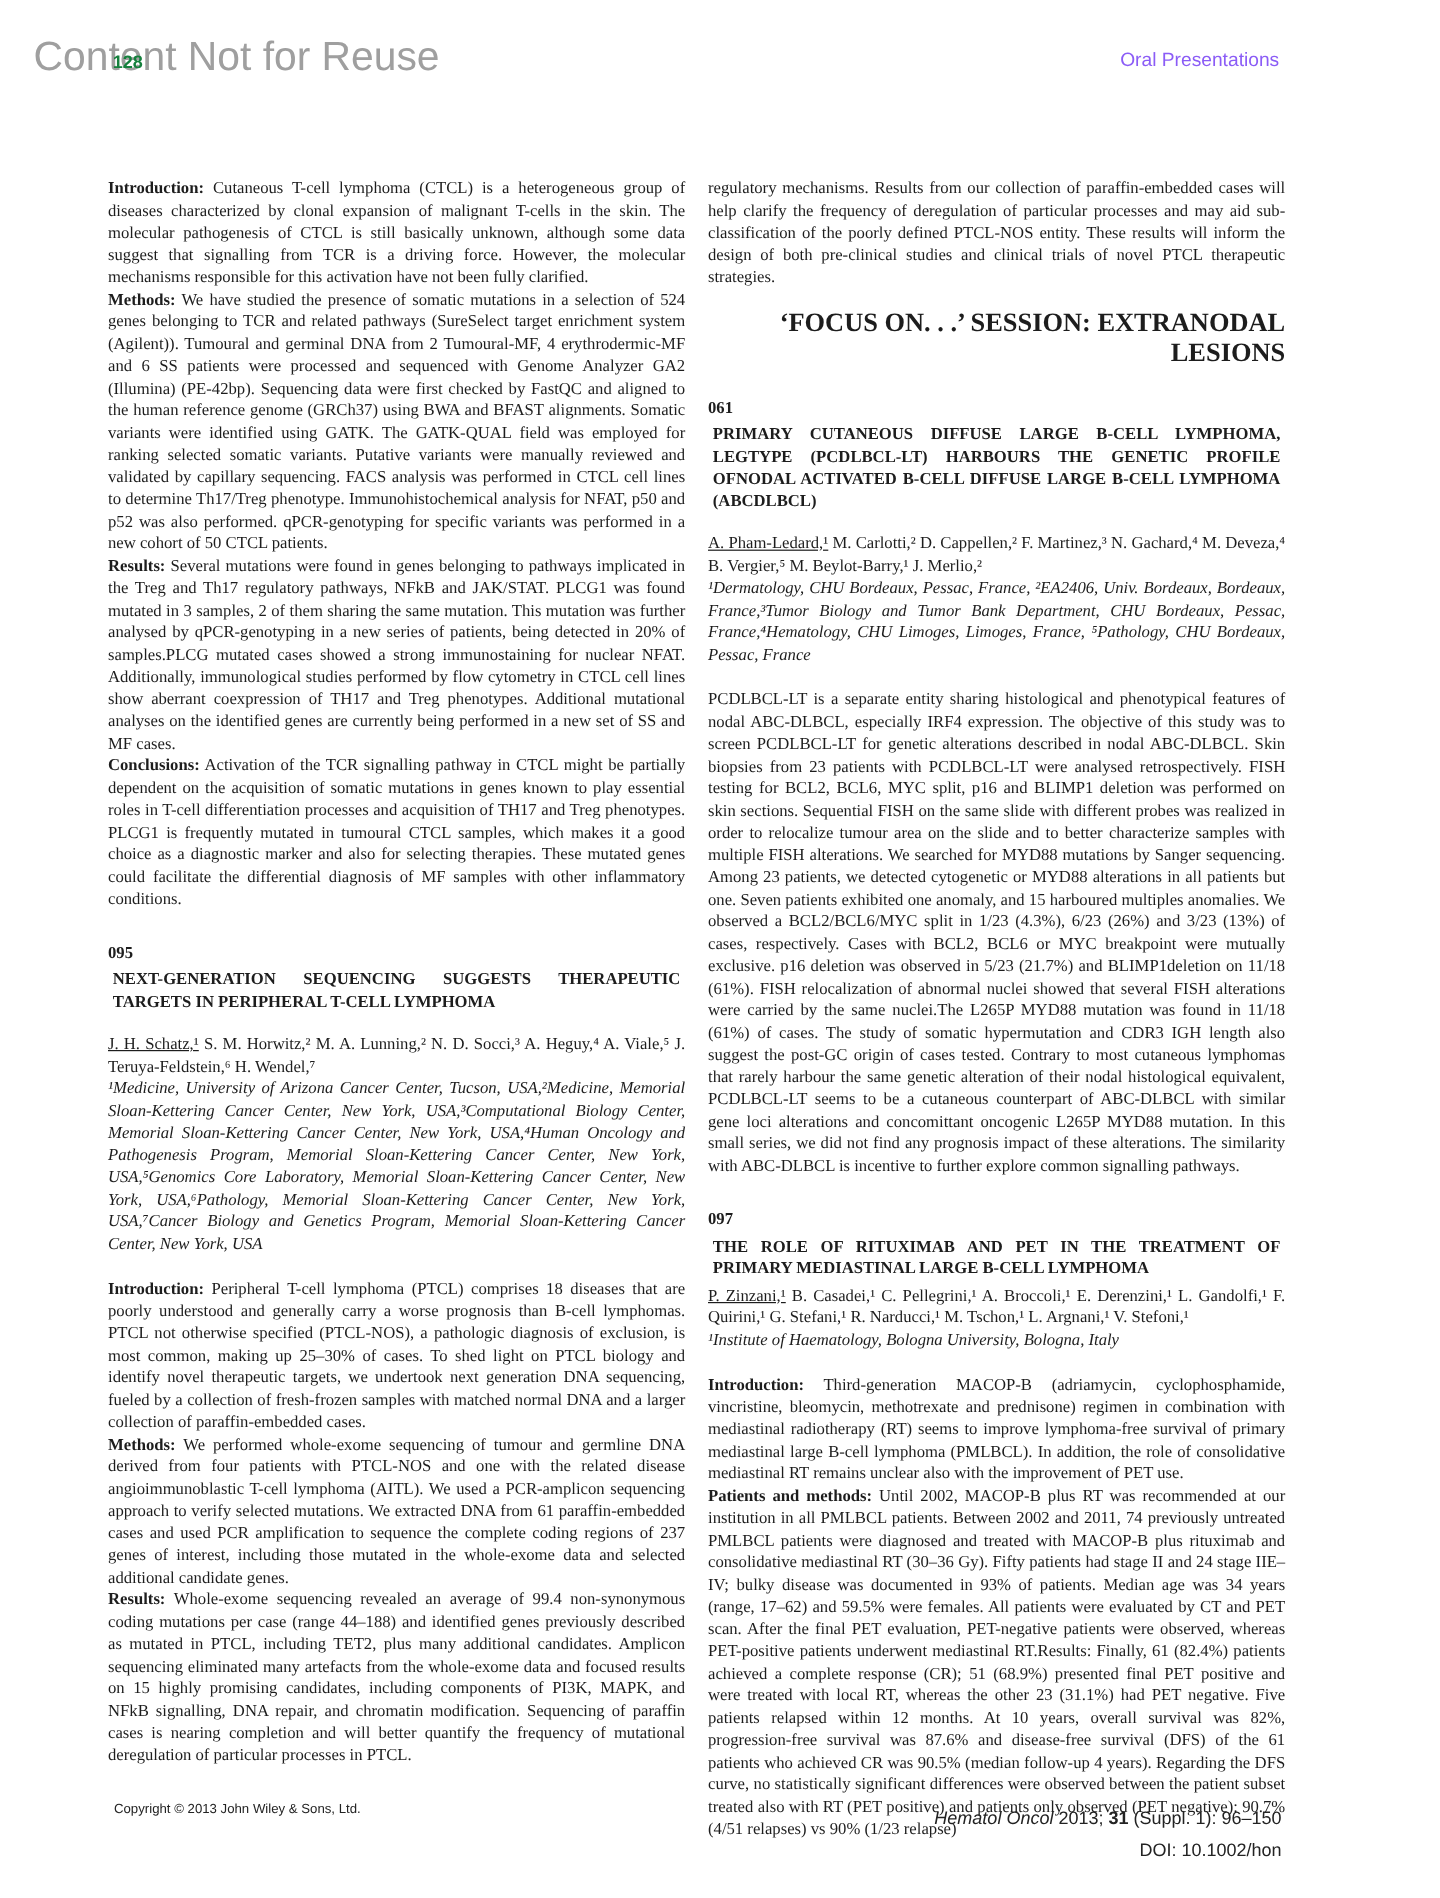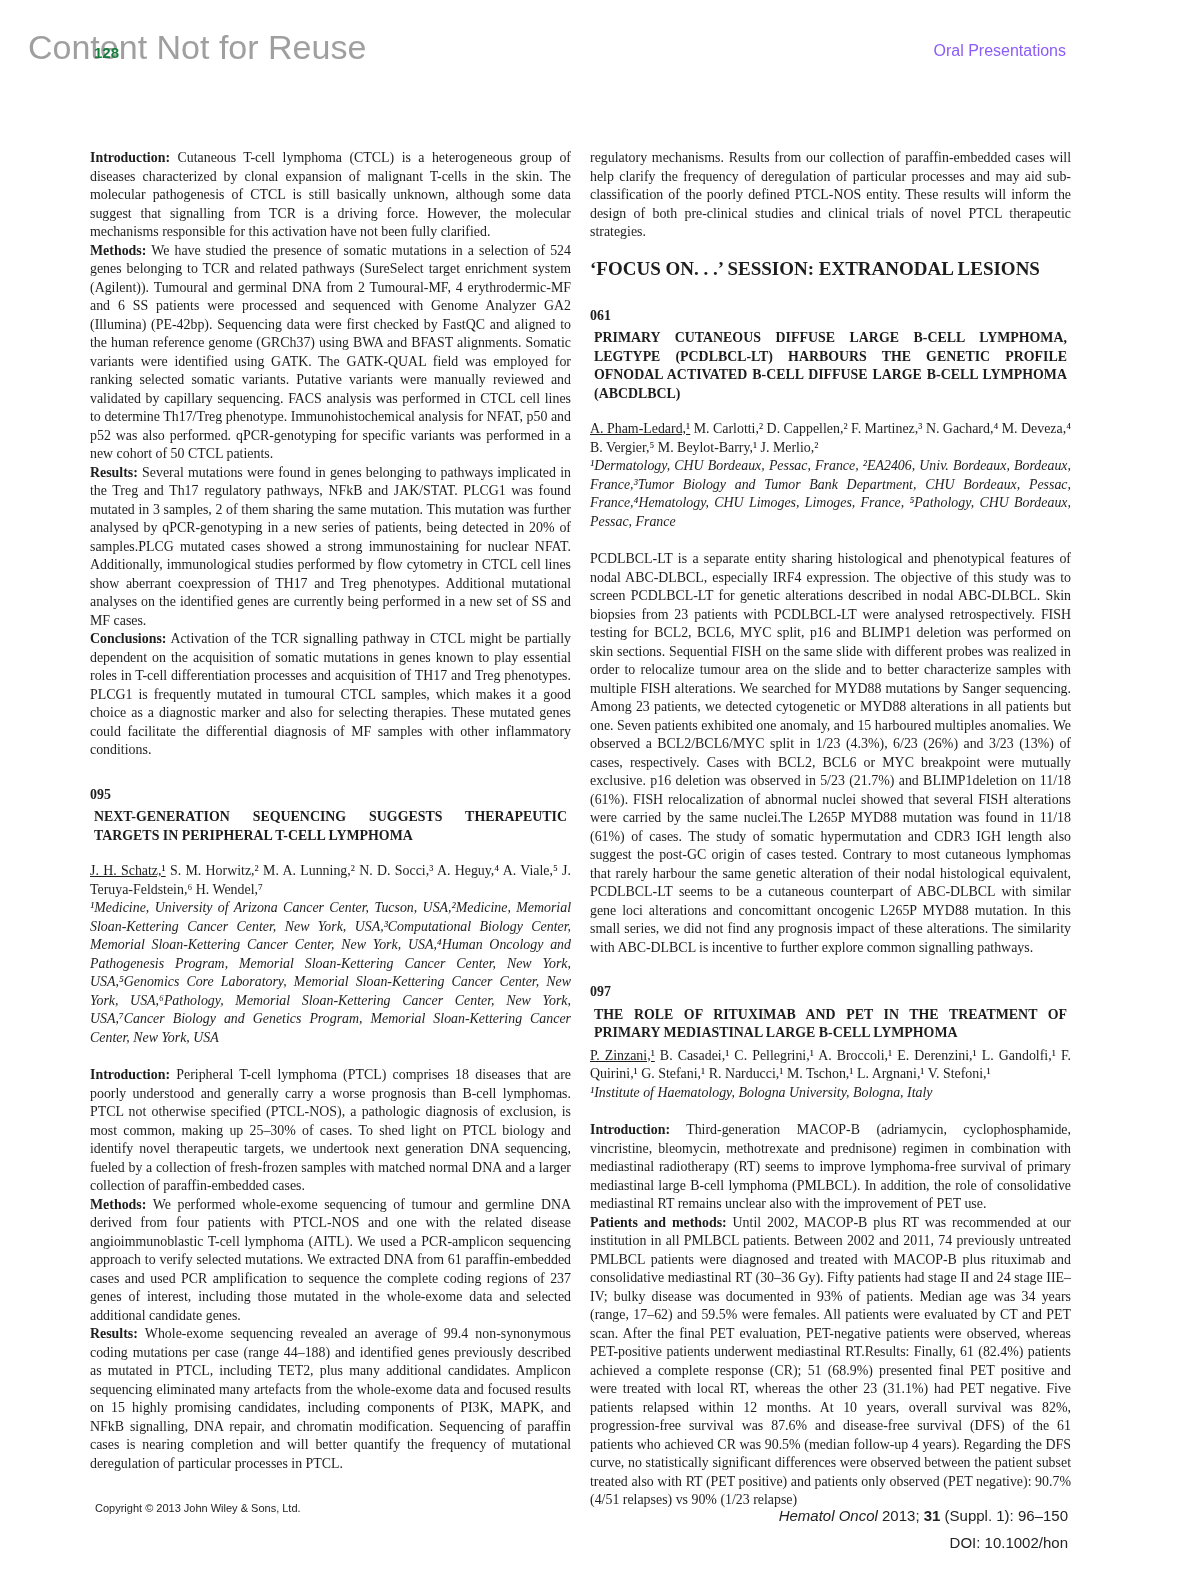--- a/index.html
+++ b/index.html
@@ -17,21 +17,21 @@
   .col-right{left:590px;}
   p{margin:0;}
   .lbl{font-weight:bold;}
   .abs-num{font-weight:bold;margin-top:26px;}
   .abs-title{font-weight:bold;margin:4px;text-align:justify;}
   .authors{margin-top:17px;}
   .authors-tight{margin-top:0;}
   .affil{font-style:italic;}
   .u{text-decoration:underline;}
   .body-start{margin-top:19px;}
-  .session-heading{font-weight:bold;font-size:19px;line-height:25px;margin-top:14px;text-align:left;}
+  .session-heading{font-weight:bold;font-size:22px;line-height:25px;margin-top:14px;text-align:right;}
   .footer-left{position:absolute;left:95px;top:1502px;font-family:"Liberation Sans","DejaVu Sans",sans-serif;
         font-size:11px;color:#232323;}
   .footer-right{position:absolute;right:132px;top:1502px;font-family:"Liberation Sans","DejaVu Sans",sans-serif;
         font-size:15px;color:#232323;text-align:right;line-height:27px;}
   .fj{font-style:italic;text-align:center;}
   .fv{font-weight:bold;}
 </style>
 </head>
 <body>
 

